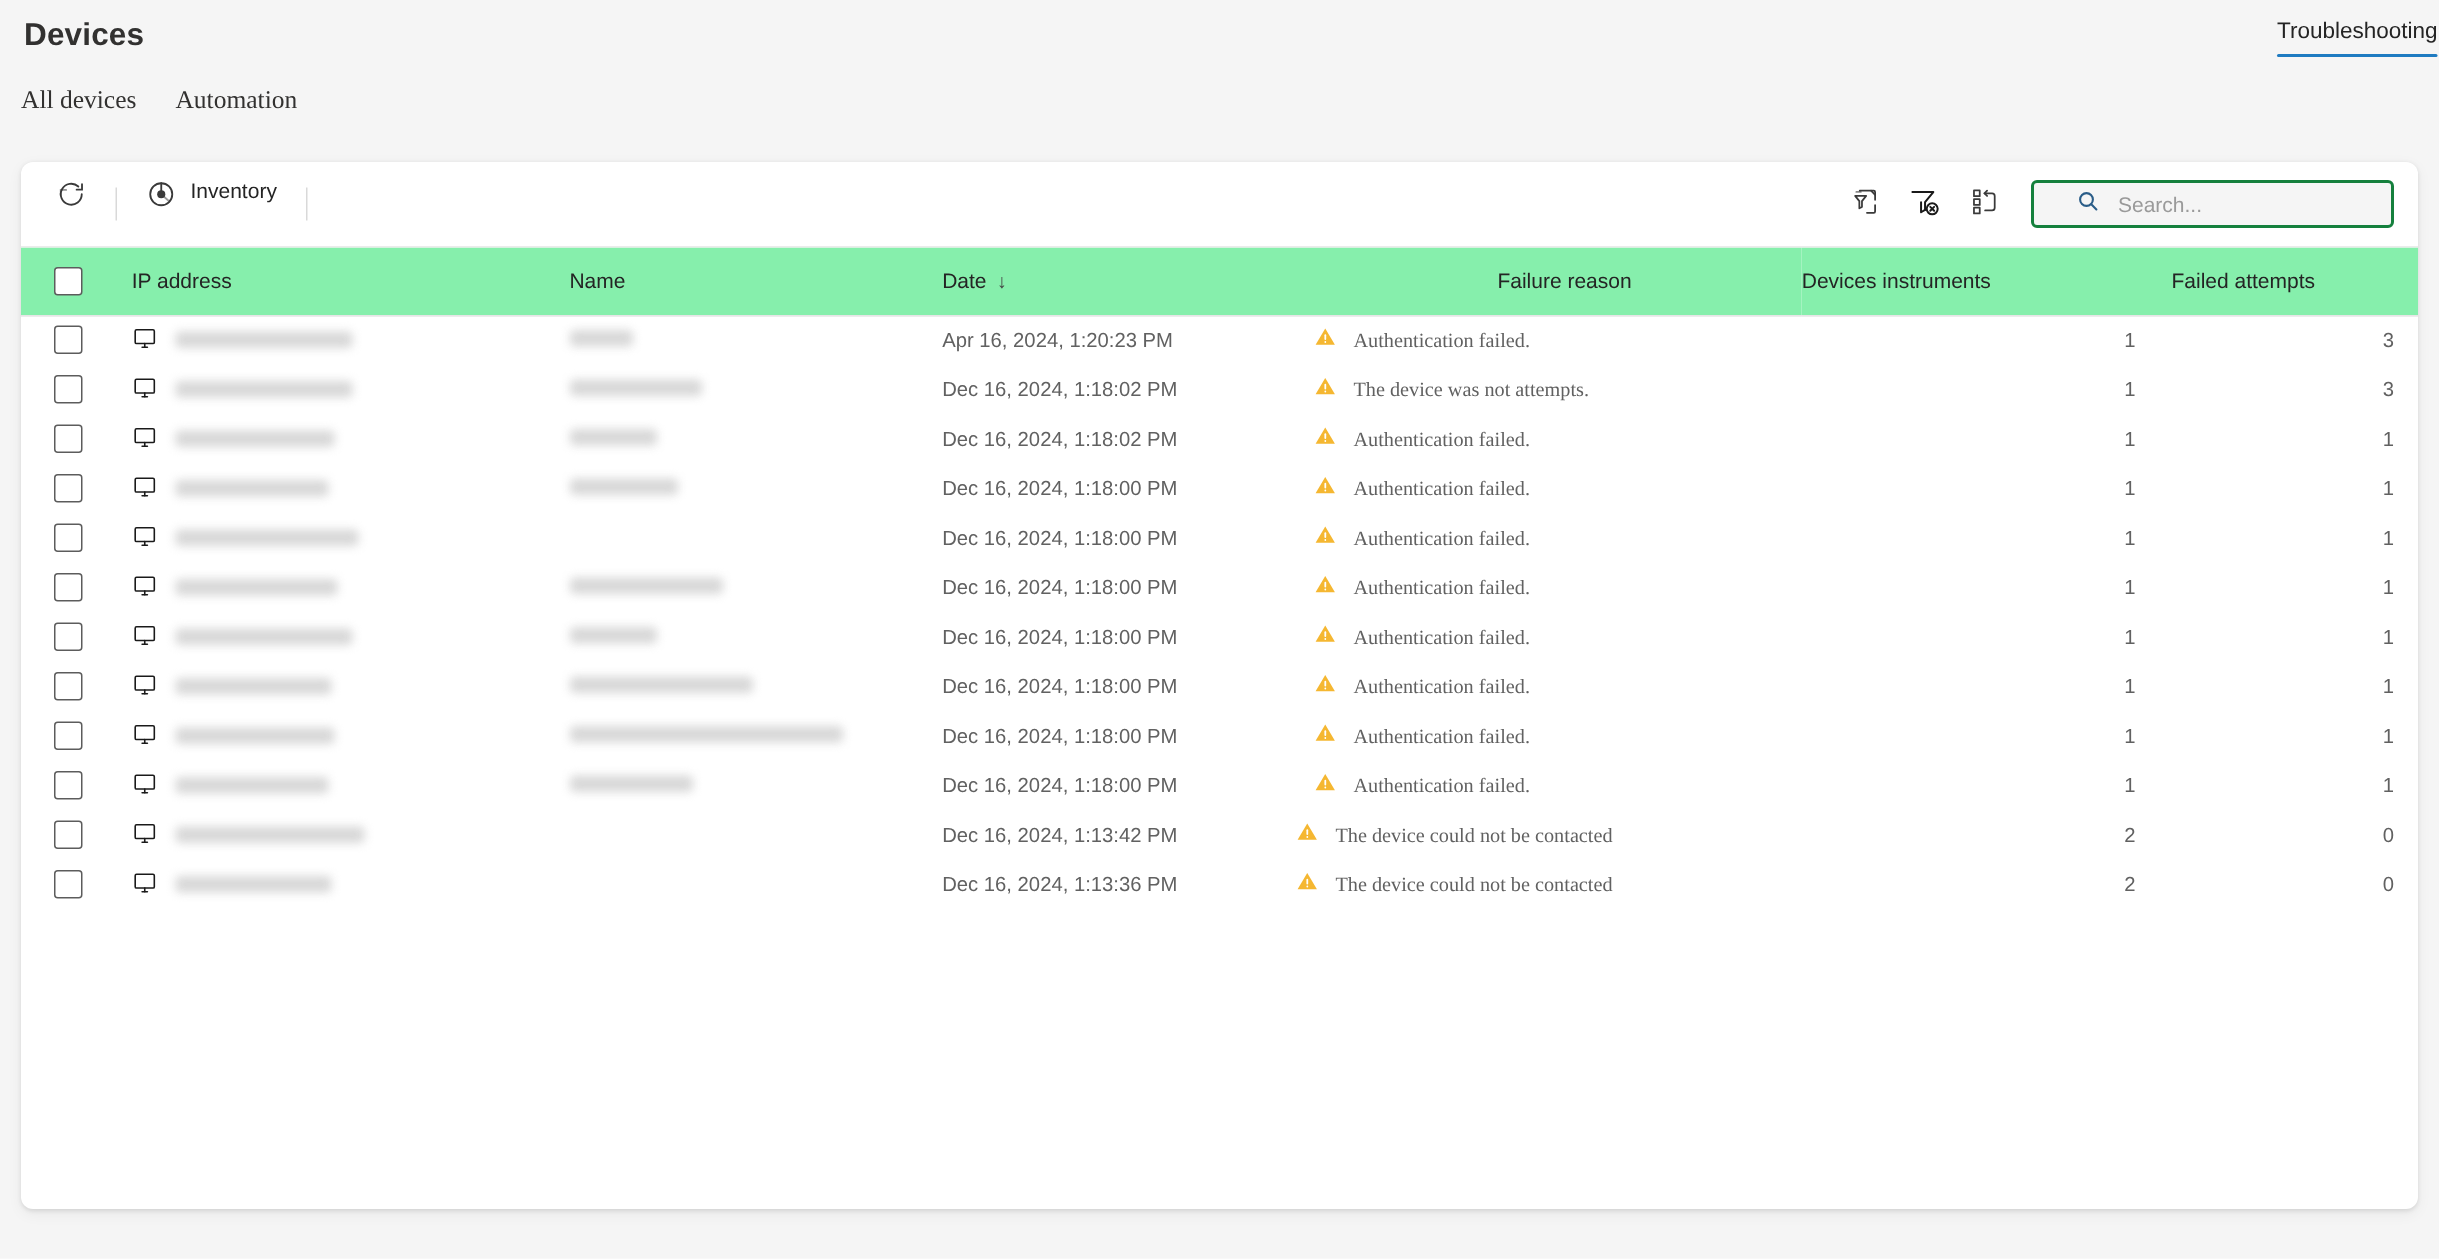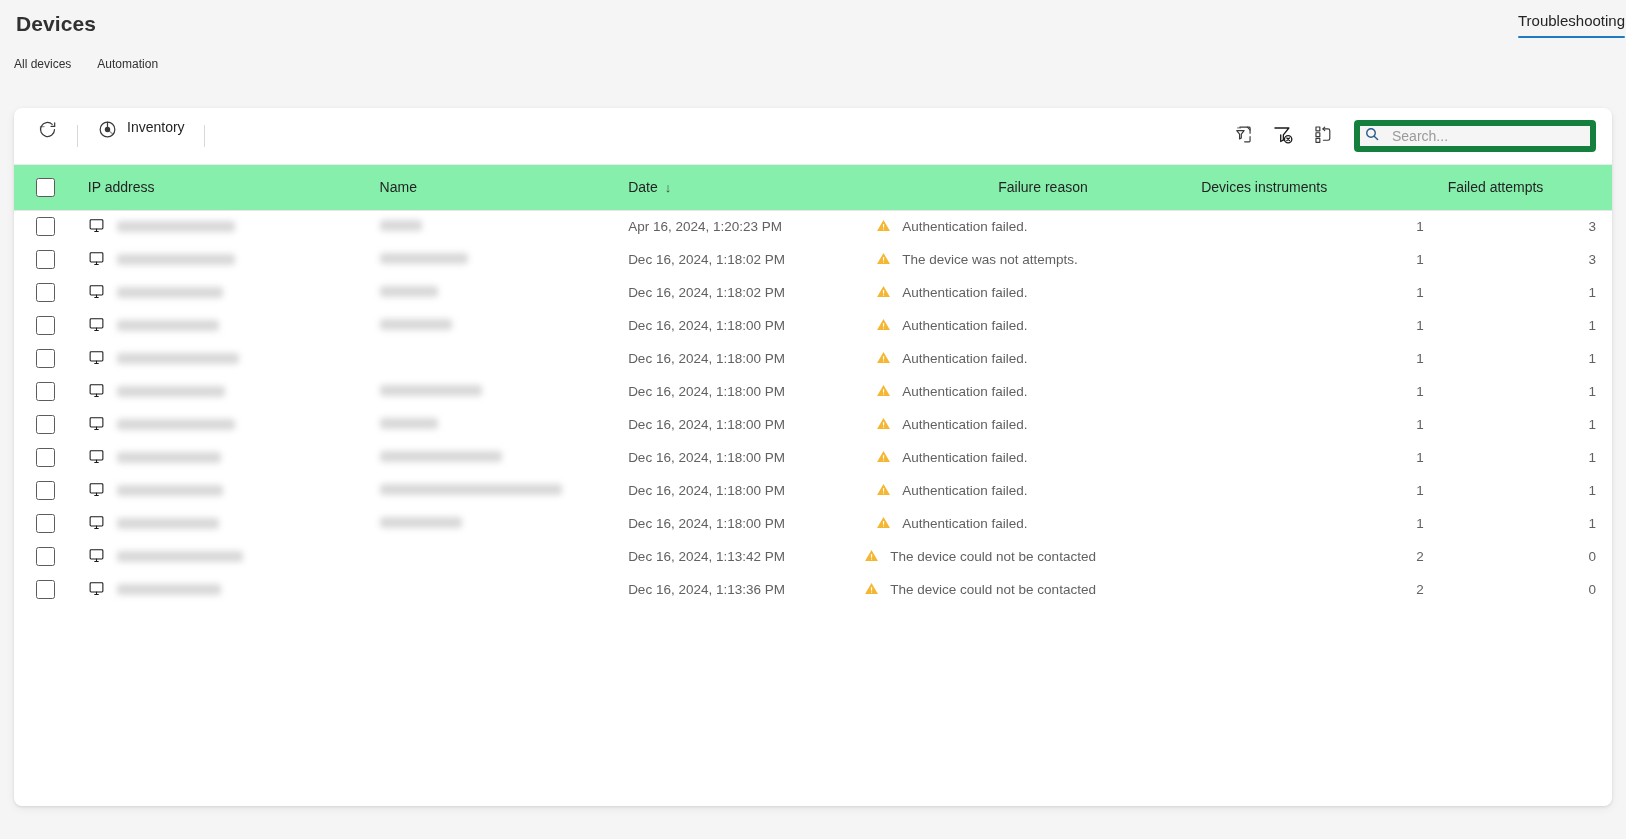--- a/index.html
+++ b/index.html
@@ -29,24 +29,25 @@
     letter-spacing: 0.1px;
   }
   .nav-tabs {
     position: absolute;
     left: 14px;
     top: 57px;
     display: flex;
     gap: 26px;
   }
   .nav-tab {
-    font-size: 12px;
+    font-size: 17px;
     color: #323130;
     cursor: pointer;
     padding-bottom: 3px;
+    font-family: Liberation Serif, serif;
   }
 
   .right-tabs {
     position: absolute;
     right: 1px;
     top: 12px;
     display: flex;
     gap: 26px;
   }
   .right-tab {
@@ -120,23 +121,23 @@
     border: none;
   }
 
   .search-box {
     display: flex;
     align-items: center;
     gap: 10px;
     width: 242px;
     height: 32px;
     margin-left: 8px;
-    padding: 0 4px;
+    padding: 0 28px;
     background: #f5f5f5;
-    border: 6px solid #15803d;
+    border: 2px solid #15803d;
     border-radius: 4px;
   }
   .search-box input {
     flex: 1;
     border: none;
     outline: none;
     background: transparent;
     font-family: "Liberation Sans", sans-serif;
     font-size: 14px;
     color: #242424;
@@ -200,20 +201,21 @@
     height: 11px;
     border-radius: 3px;
     background: #d6d6d6;
     filter: blur(3.1px);
     opacity: 0.95;
   }
   .reason-cell {
     display: flex;
     align-items: center;
     gap: 11px;
+    font-family: Liberation Serif, serif;
   }
   .sort-arrow { margin-left: 7px; font-size: 13px; color: #444; }
 </style>
 </head>
 <body>
 
 <div class="page-header">
   <div class="page-title">Devices</div>
 
   <div class="nav-tabs">

